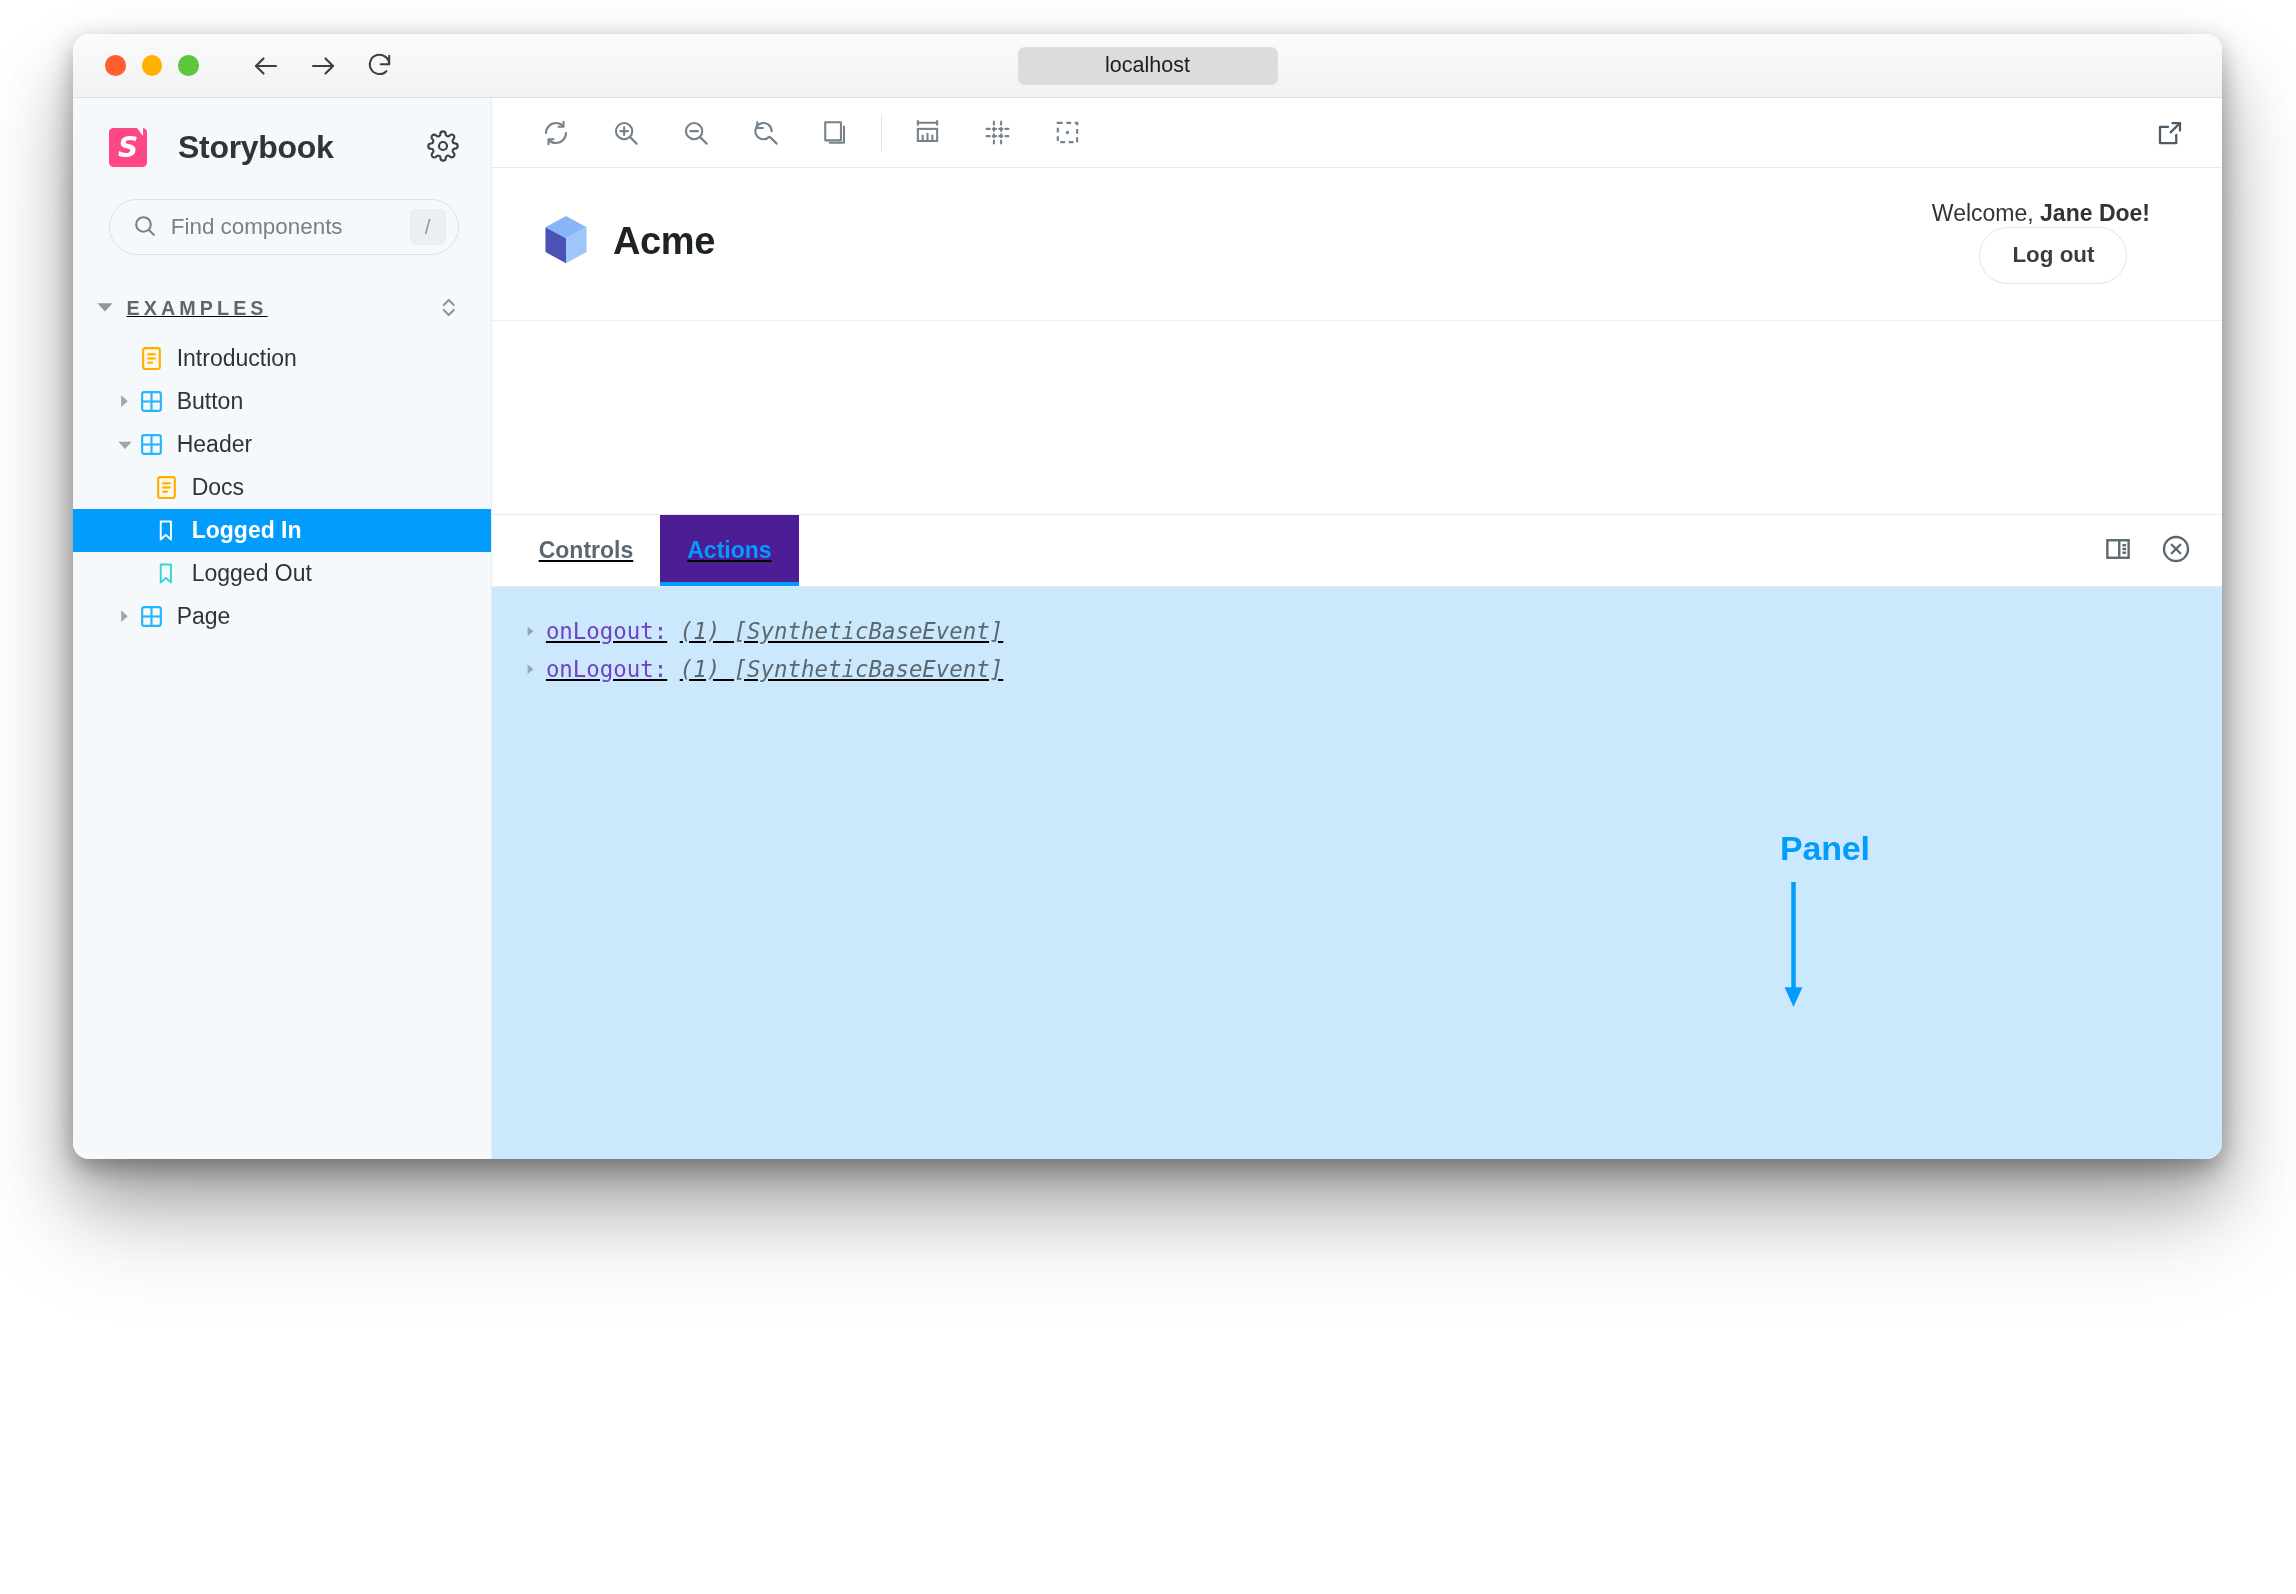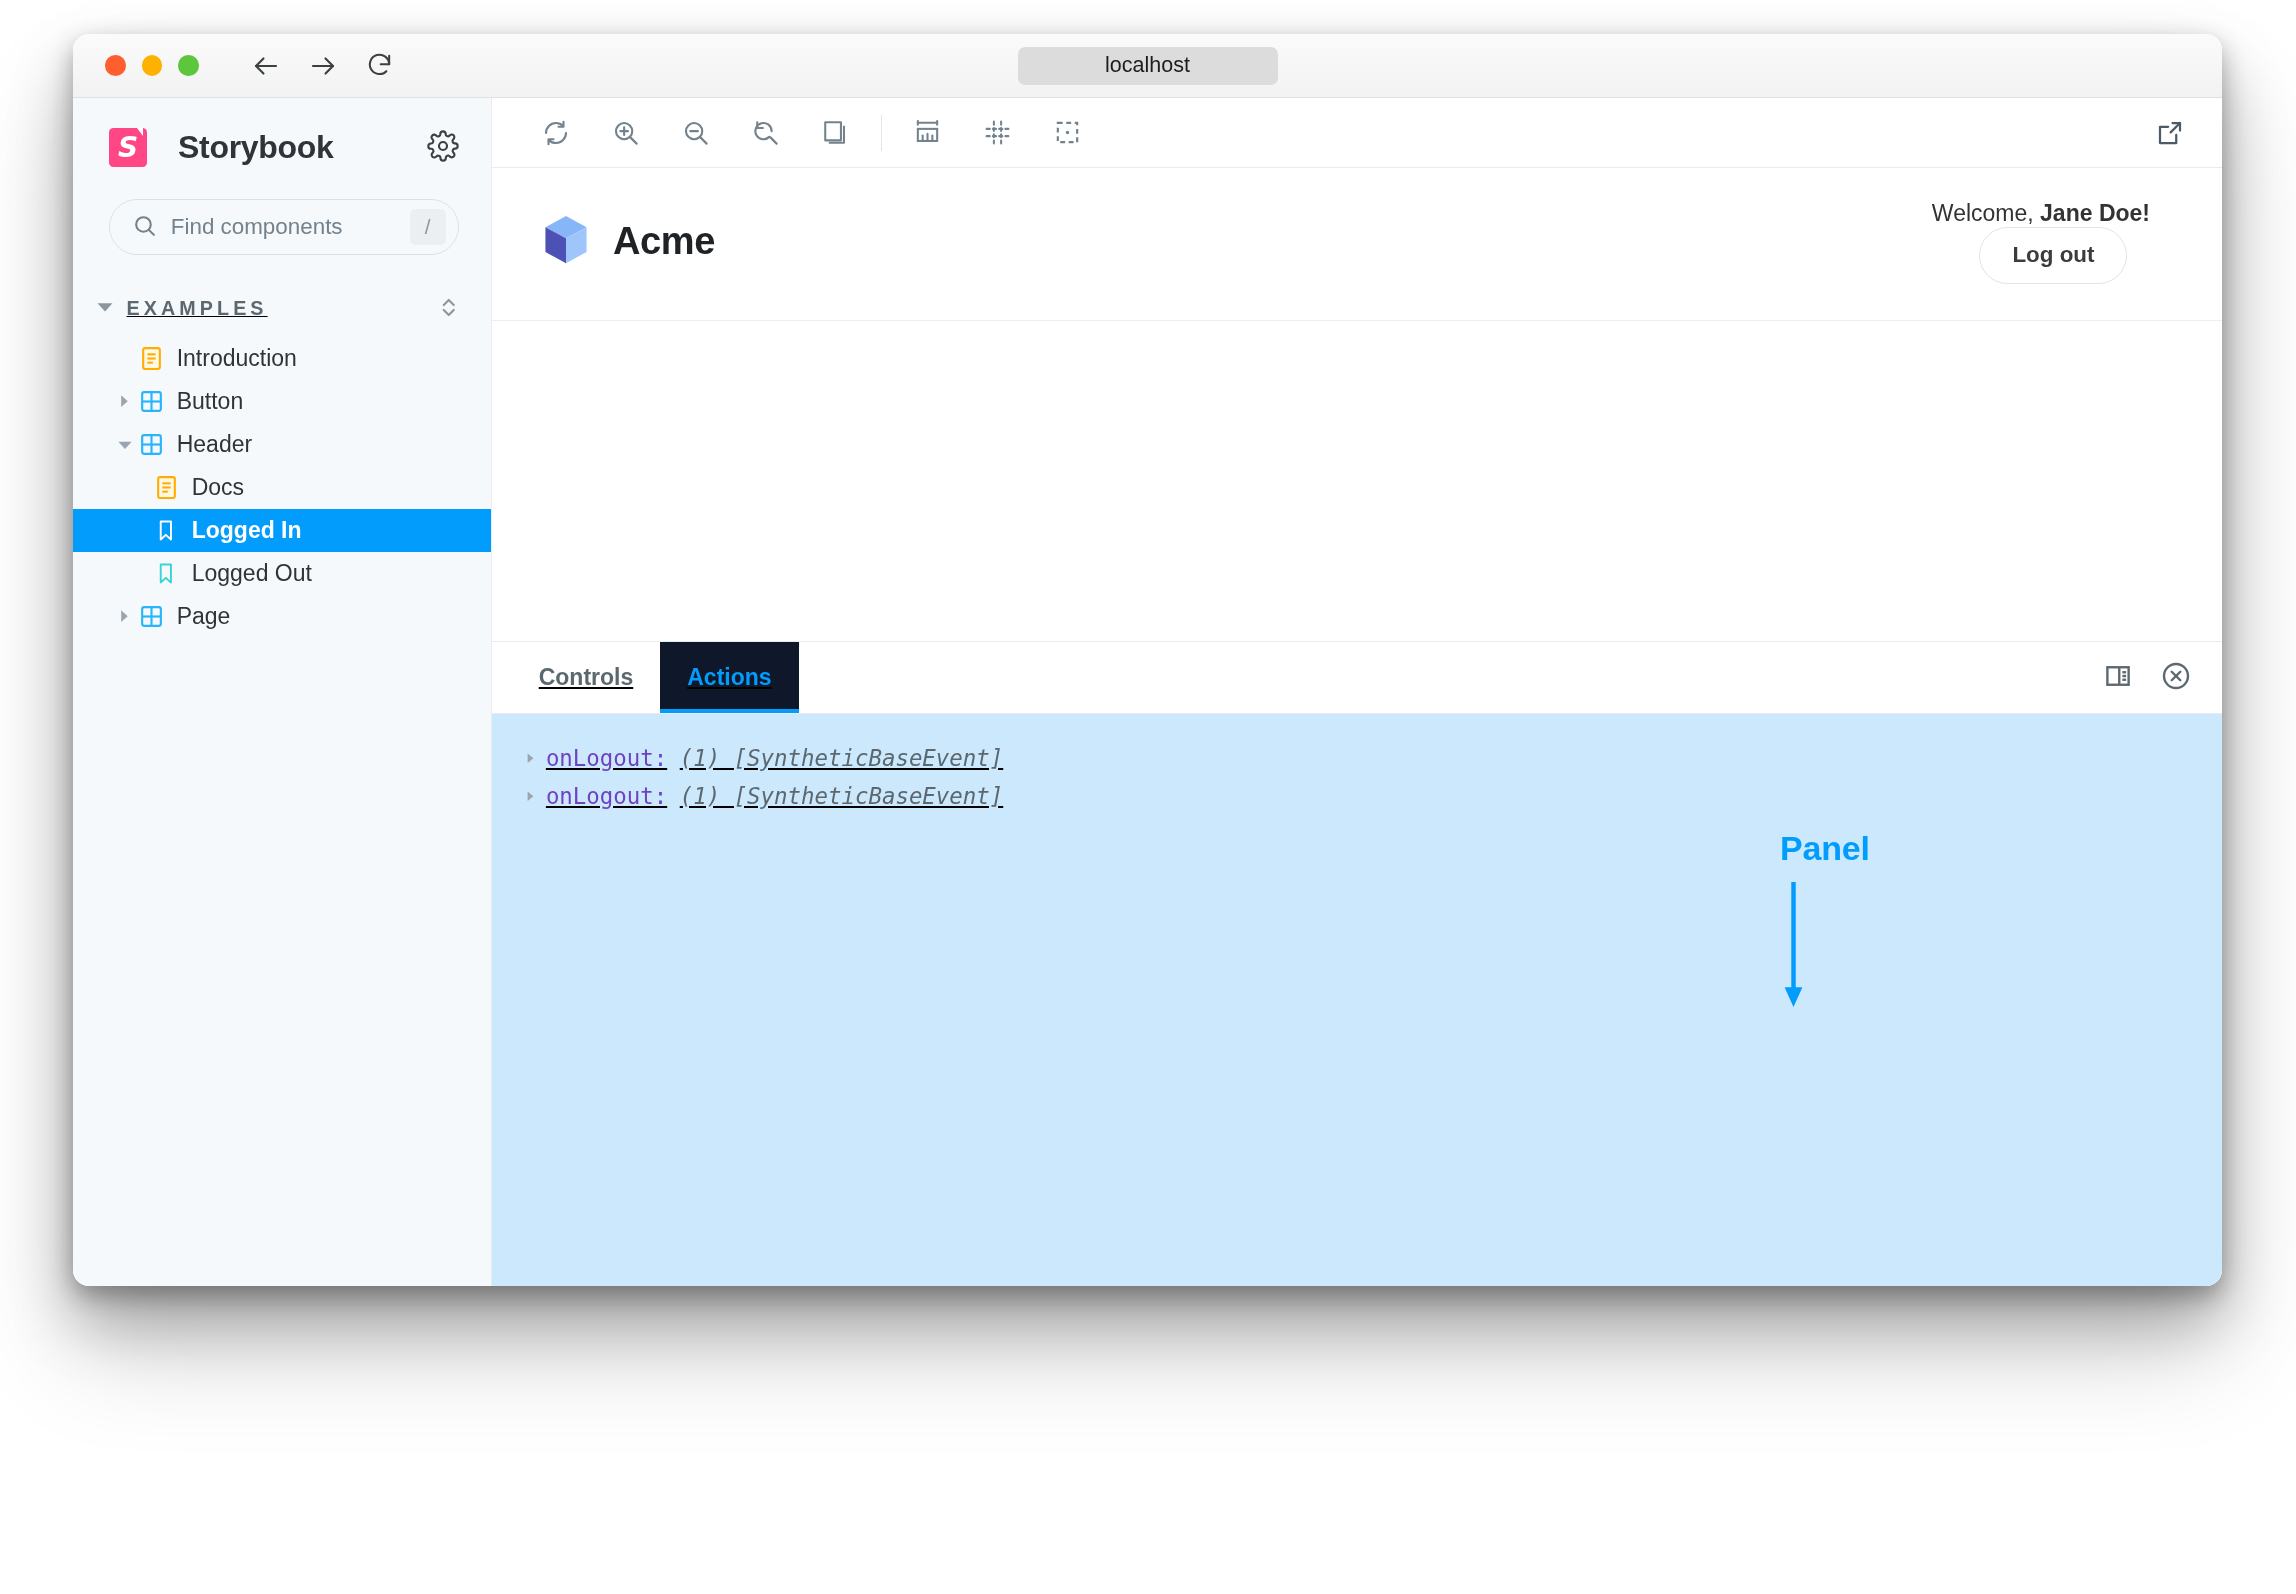--- a/index.html
+++ b/index.html
@@ -7,21 +7,21 @@
     width: 2296px; height: 1594px;
     background: #ffffff;
     font-family: "Liberation Sans", sans-serif;
     overflow: hidden;
   }
 
   
   .window {
     position: absolute;
     left: 73px; top: 34px;
-    width: 2149px; height: 1252px;
+    width: 2149px; height: 1125px;
     background: #ffffff;
     border-radius: 16px;
     box-shadow:
       0 9px 23px rgba(0,0,0,0.30),
       0 36px 63px rgba(0,0,0,0.26),
       0 63px 107px rgba(0,0,0,0.18);
     overflow: hidden;
     display: flex;
     flex-direction: column;
   }
@@ -200,21 +200,21 @@
     display: flex; align-items: stretch;
     padding-left: 19.7px;
     background: #fff;
   }
   .ptab {
     display: flex; align-items: center;
     padding: 0 27px;
     font-size: 23px; font-weight: 700; color: #5c6870;
     position: relative;
   }
-  .ptab.active { color: #029cfd; background: #0f172a; }
+  .ptab.active { color: #029cfd; background: #4c1d95; }
   .ptab.active::after {
     content: ""; position: absolute; left: 0; right: 0; bottom: 0;
     height: 4.5px; background: #029cfd;
   }
   .ptab-spacer { flex: 1; }
   .ptab-icons { display: flex; align-items: center; gap: 27px; padding-right: 30px; }
 
   .panel-body {
     background: #cce8fd;
     flex: 1;

